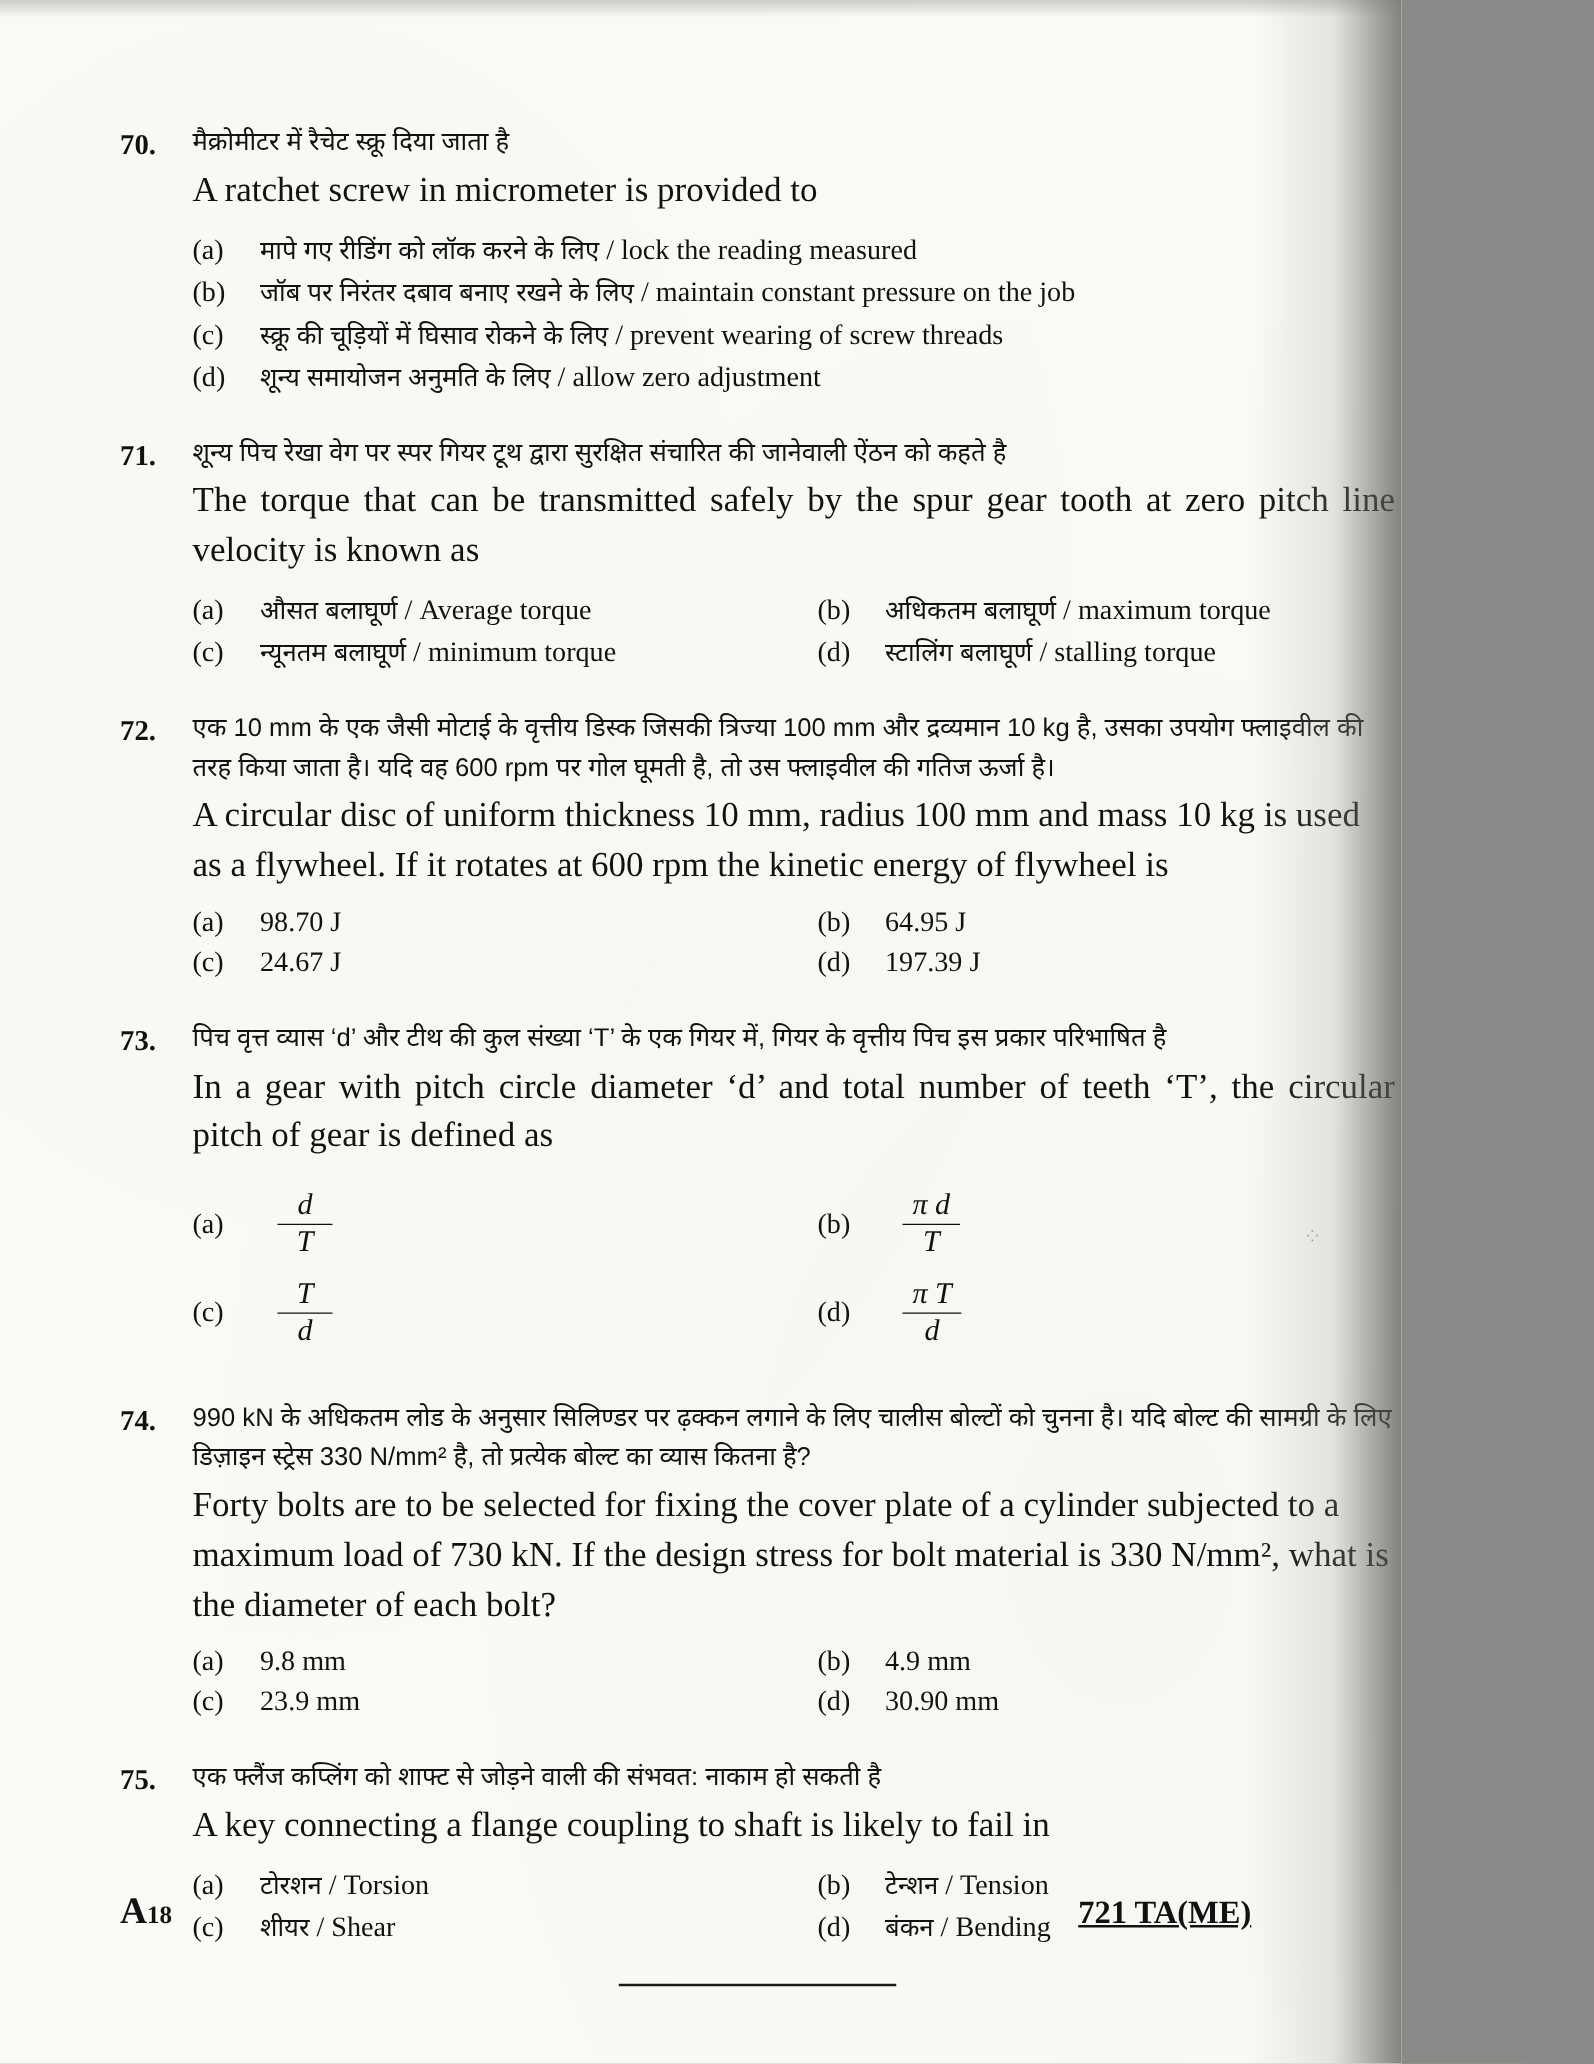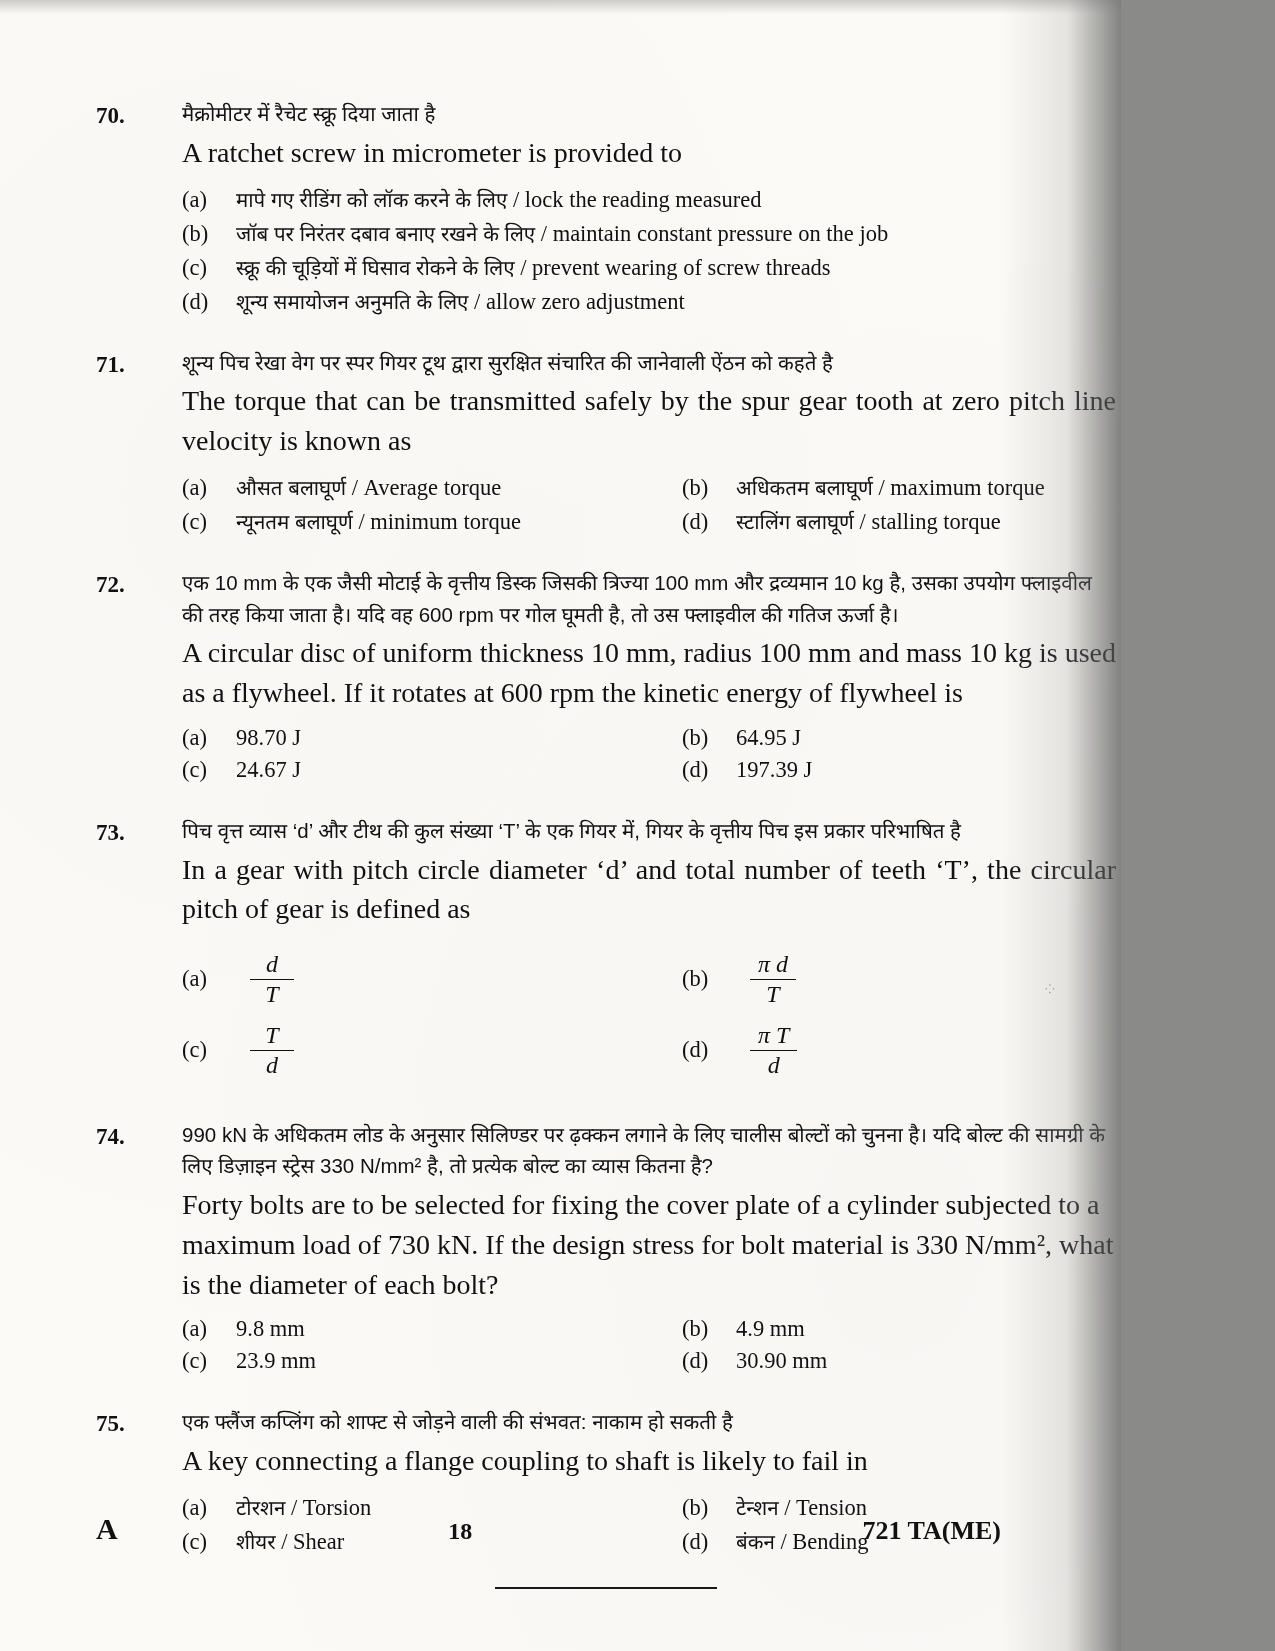--- a/index.html
+++ b/index.html
@@ -57,21 +57,20 @@
   .qnum {
     width: 58px;
     flex: 0 0 58px;
     font-weight: bold;
     font-size: 23px;
     line-height: 1.35;
     padding-top: 2px;
   }
   .qbody {
     flex: 1 1 auto;
-    margin-left: 28px;
   }
   .hindi {
     font-family: "Liberation Sans", sans-serif;
     font-size: 20.5px;
     line-height: 1.55;
     margin-bottom: 3px;
   }
   .eng {
     font-family: "Liberation Serif", serif;
     font-size: 28px;
@@ -164,29 +163,29 @@
     display: flex;
     align-items: baseline;
   }
   .footer .left {
     font-weight: bold;
     font-size: 30px;
     flex: 0 0 auto;
   }
   .footer .center {
     flex: 1 1 auto;
-    text-align: center;
     font-weight: bold;
-    font-size: 24px;
+    font-size: 20px;
     padding-right: 60px;
   }
   .footer .right {
     flex: 0 0 auto;
     font-weight: bold;
     font-size: 26px;
+    text-decoration: underline;
   }
   .speck {
     position: absolute;
     color: #555;
     font-size: 12px;
     opacity: .6;
   }
 </style>
 </head>
 <body>

